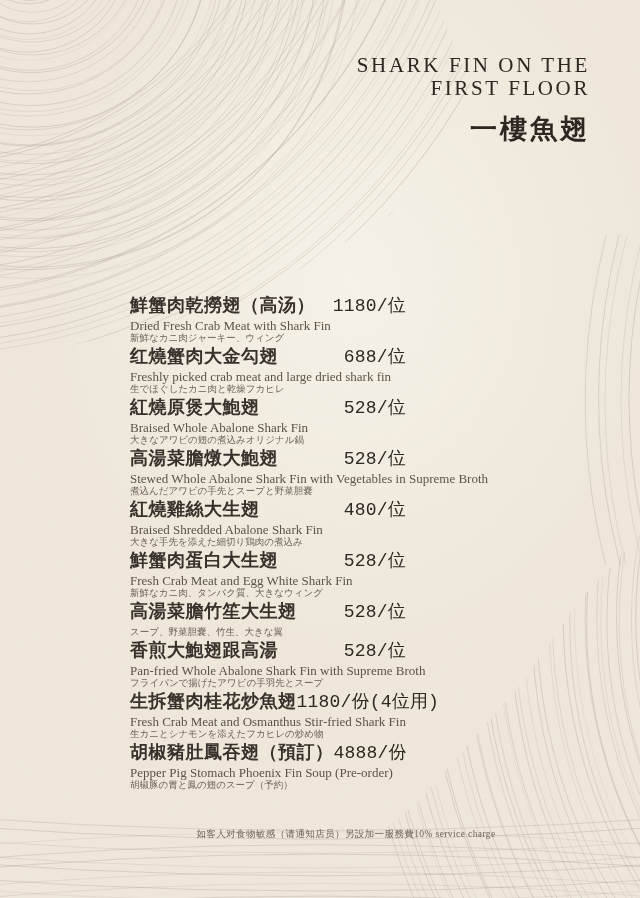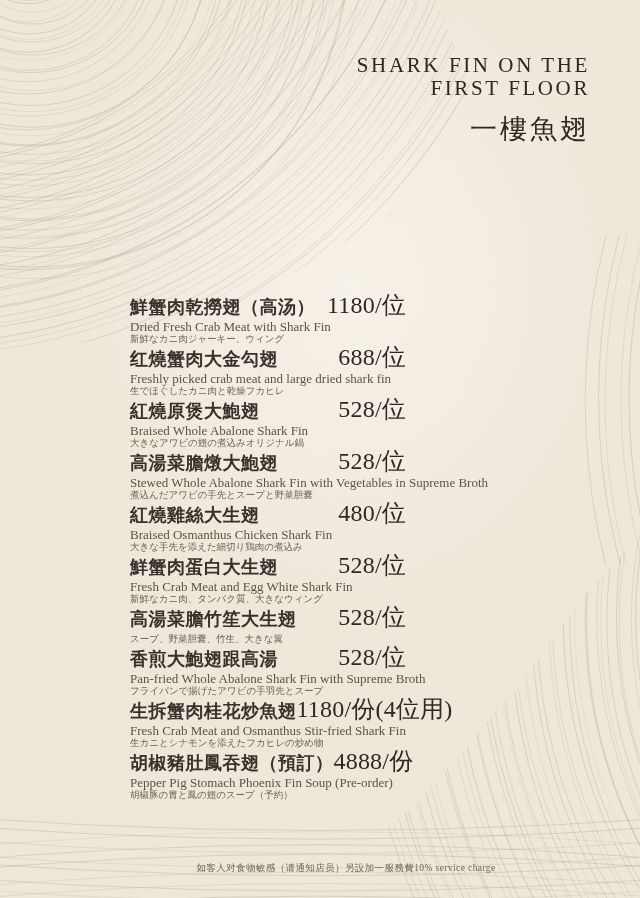--- a/index.html
+++ b/index.html
@@ -33,46 +33,46 @@
   }
   .t-en{
     color:var(--title);
     font-size:21px;line-height:23px;letter-spacing:2.6px;
     font-weight:500;
   }
   .t-zh{
     margin-top:14px;
     color:var(--title);
     font-size:27px;line-height:30px;letter-spacing:3px;
-    font-weight:400;
+    font-weight:700;
   }
 
   main.menu{
     position:absolute;left:130px;top:294px;width:276px;
   }
   .item{margin-bottom:1px;}
   .item .row{
     display:flex;justify-content:space-between;align-items:baseline;
     line-height:23px;margin-bottom:2px;white-space:nowrap;text-align:right;
   }
   .item .name{
     font-size:18px;font-weight:700;color:var(--name);letter-spacing:.5px;
   }
   .item .price{
-    font-size:24px;font-weight:500;color:var(--price);letter-spacing:.2px;
+    font-size:18px;font-weight:500;color:var(--price);letter-spacing:.2px;font-family:Liberation Mono, monospace;
   }
   .item .en{
     font-size:13px;line-height:12px;color:var(--sub-en);white-space:nowrap;
   }
   .item .ja{
     font-size:9.5px;line-height:12px;color:var(--sub-ja);white-space:nowrap;
   }
 
   footer.ft{
-    position:absolute;left:52px;right:0;top:862px;text-align:center;
+    position:absolute;left:52px;right:0;top:828px;text-align:center;
     font-size:9.5px;letter-spacing:.4px;color:var(--footer);
   }
 </style>
 </head>
 <body>
 
 <div class="page">
 
   <svg class="deco" id="deco" viewBox="0 0 640 898" xmlns="http://www.w3.org/2000/svg">
     <defs>
@@ -301,21 +301,21 @@
       </div>
       <div class="en">Stewed Whole Abalone Shark Fin with Vegetables in Supreme Broth</div>
       <div class="ja">煮込んだアワビの手先とスープと野菜胆嚢</div>
     </div>
 
     <div class="item">
       <div class="row">
         <span class="name">紅燒雞絲大生翅</span>
         <span class="price">480/位</span>
       </div>
-      <div class="en">Braised Osmanthus Chicken Shark Fin</div>
+      <div class="en">Braised Shredded Abalone Shark Fin</div>
       <div class="ja">大きな手先を添えた細切り鶏肉の煮込み</div>
     </div>
 
     <div class="item">
       <div class="row">
         <span class="name">鮮蟹肉蛋白大生翅</span>
         <span class="price">528/位</span>
       </div>
       <div class="en">Fresh Crab Meat and Egg White Shark Fin</div>
       <div class="ja">新鮮なカニ肉、タンパク質、大きなウィング</div>

